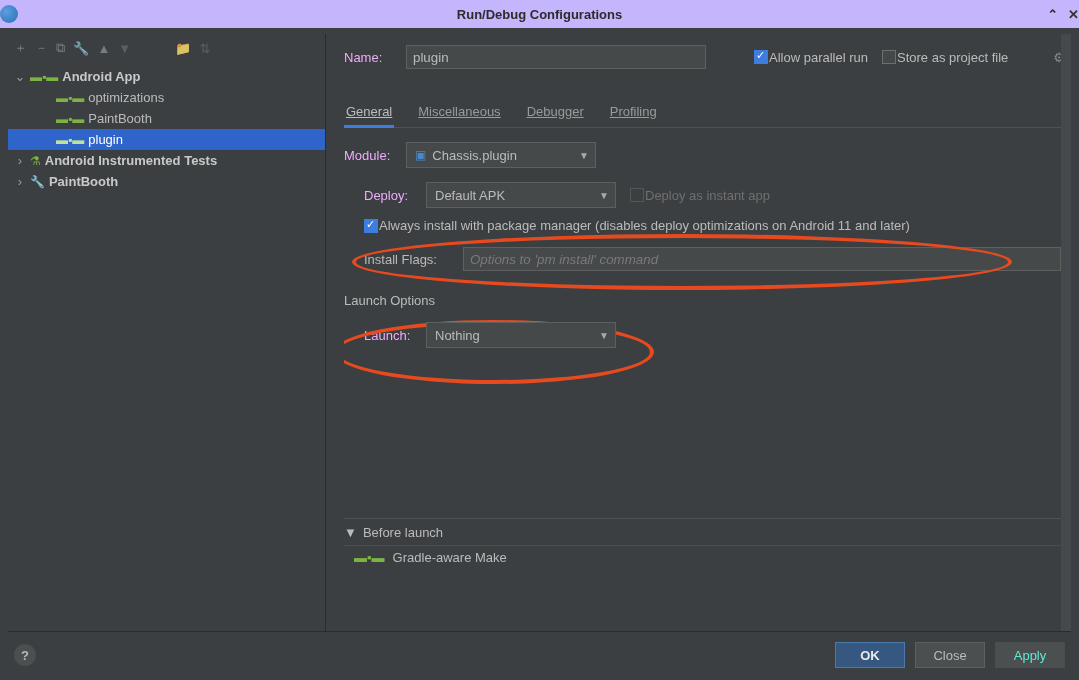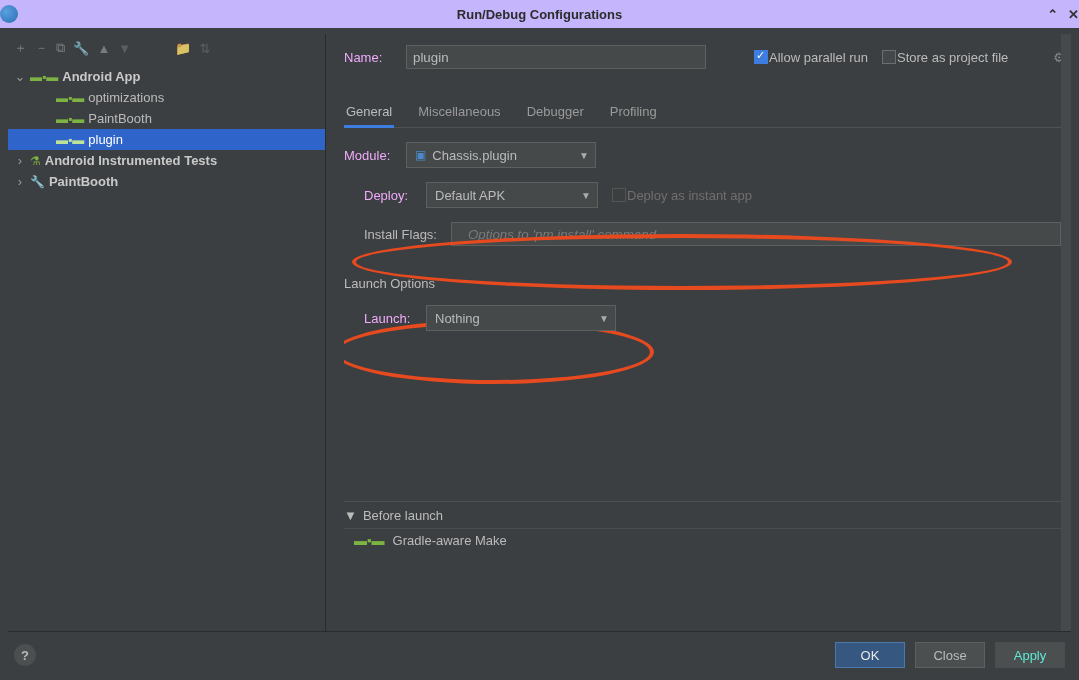--- a/index.html
+++ b/index.html
@@ -141,20 +141,21 @@
   display:flex;
   gap:22px;
   margin-top: 24px;
   border-bottom:1px solid #515151;
 }
 .tab {
   padding:6px 2px 8px 2px;
   color:#9a9a9a;
   cursor:pointer;
   position:relative;
+  text-decoration:underline;
 }
 .tab.active { color:#bcbcbc; }
 .tab.active::after{
   content:"";
   position:absolute;
   left:0;right:0;bottom:-1px;
   height:3px;
   background:#3e7de0;
 }
 
@@ -186,36 +187,36 @@
 .dropdown .dd-caret {
   position:absolute; right:6px; color:#aaa; font-size:10px;
 }
 .dropdown.module { width:190px; }
 .dropdown .folder-icn { color:#4a88c7; margin-right:6px; font-size:12px;}
 .section-head {
   margin-top:18px;
   color:#bbbbbb;
 }
 .sub { padding-left:20px; }
-.dropdown.deploy { width:172px; }
+.dropdown.deploy { width:190px; }
 .chk.disabled { color:#6f6f6f; }
 .chk.disabled input[type=checkbox]{ border-color:#555; background:#3b3f40;}
 .install-flags {
   display:flex;
   align-items:center;
-  gap:14px;
+  gap:26px;
   margin-top:14px;
 }
 .install-flags input[type=text]{
   flex:1;
   height:24px;
   background:#45494a;
   border:1px solid #5e6060;
   color:#bef264;
-  padding:0 16px;
+  padding:0 6px;
 }
 .install-flags input[type=text]::placeholder{ color:#7a7a7a; font-style:italic;}
 .dropdown.launch { width:190px; }
 
 
 .ellipse {
   position:absolute;
   border:4px solid #e84a1f;
   border-radius:50%;
   pointer-events:none;
@@ -250,21 +251,21 @@
   width:22px;height:22px;border-radius:50%;
   background:#4b4f50;color:#bbb;display:flex;align-items:center;justify-content:center;
   font-weight:bold;cursor:pointer;
 }
 .btn {
   min-width:70px; height:26px;
   display:flex;align-items:center;justify-content:center;
   background:#4b4f50;border:1px solid #5e6060;color:#bbb;
   cursor:pointer;
 }
-.btn.primary{ background:#365880; border-color:#4a79ab; color:#e8e8e8; font-weight:400;}
+.btn.primary{ background:#365880; border-color:#4a79ab; color:#e8e8e8; font-weight:700;}
 .btn.disabled{ color:#5eead4; border-color:#4a4d4e;}
 .spacer { flex:1; }
 
 
 .scroll-hint{
   position:absolute; right:0; top:0; width:10px; height:100%;
   background:#46494b;
 }
 </style>
 </head>
@@ -372,27 +373,33 @@
             <span>Default APK</span>
             <span class="dd-caret">▼</span>
           </div>
           <label class="chk disabled">
             <input type="checkbox" disabled="" style="">
             <span>Deploy as instant app</span>
           </label>
         </div>
 
 
+        <div class="form-row sub" style="margin-top:10px;">
+          <label class="chk">
+            <input type="checkbox" checked="" style="">
+            <span>Always install with package manager (disables deploy optimizations on Android 11 and later)</span>
+          </label>
+        </div>
 
         <div class="install-flags sub">
           <span>Install Flags:</span>
           <input type="text" placeholder="Options to 'pm install' command" style="">
         </div>
 
-        <div class="section-head" style="margin-top:30px;">Launch Options</div>
+        <div class="section-head" style="margin-top:22px;">Launch Options</div>
 
         <div class="form-row sub">
           <span class="label">Launch:</span>
           <div class="dropdown launch">
             <span>Nothing</span>
             <span class="dd-caret">▼</span>
           </div>
         </div>
 
         <div style="height:170px"></div>

